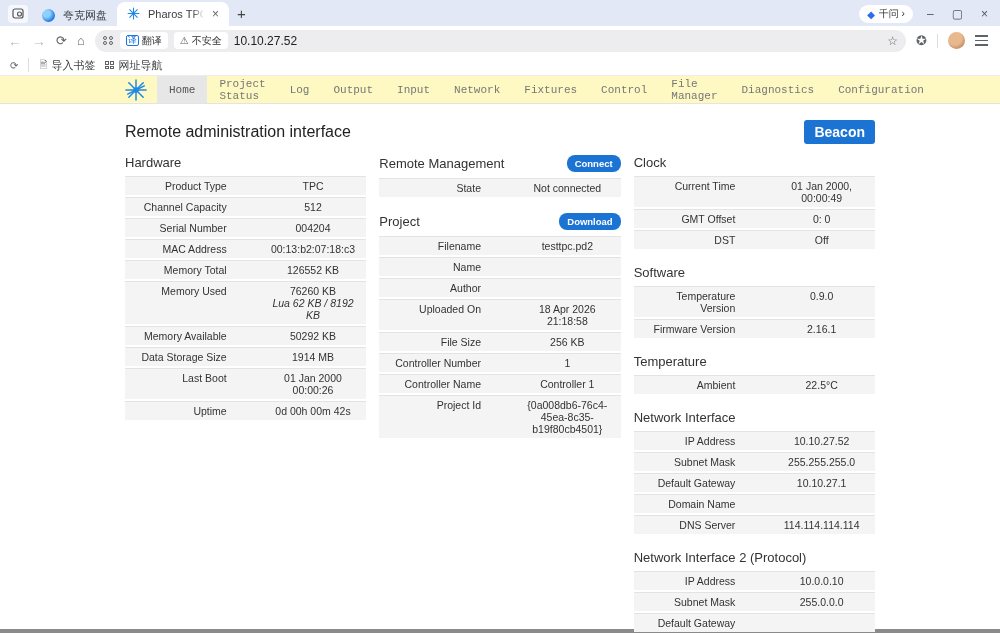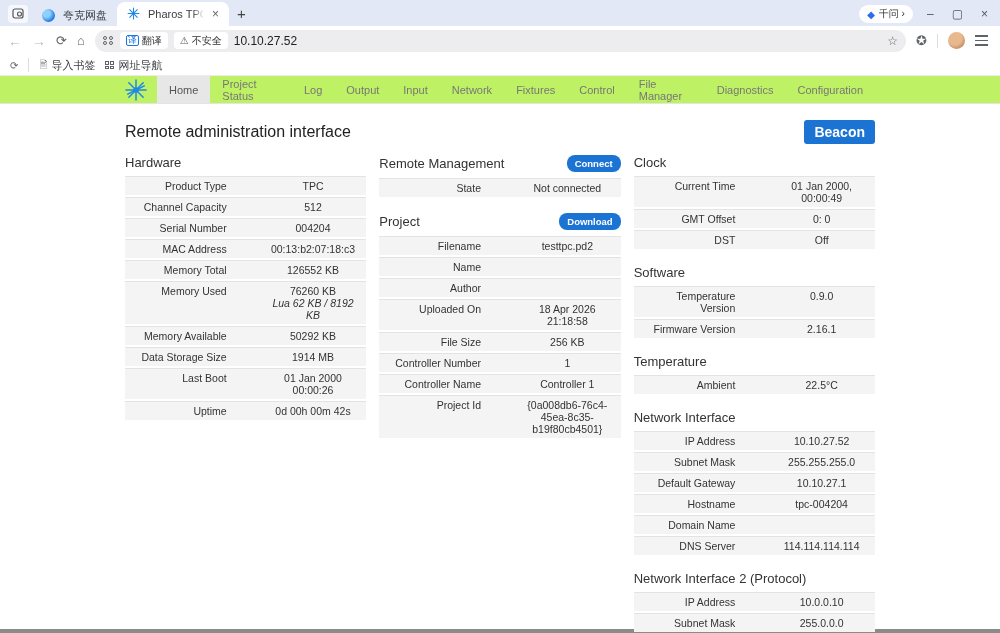--- a/index.html
+++ b/index.html
@@ -50,21 +50,21 @@
   .tb-divider { width:1px; height:14px; background:#ddd; }
 
   .bookmarksbar { height:21px; background:#fff; display:flex; align-items:center; gap:10px;
     padding:0 10px; font-size:11px; color:#3c4043; border-bottom:1px solid #ececec; }
   .bm-item { display:flex; align-items:center; gap:4px; }
   .bm-ico { font-size:10px; color:#5f6368; }
   .bm-grid { display:grid; grid-template-columns:4px 4px; grid-gap:1px; }
   .bm-grid i { width:3.5px; height:3.5px; border:1px solid #5f6368; }
 
   
-  .appnav { background:#bef264; border-bottom:1px solid #e4e4e4; height:28px; }
+  .appnav { background:#fef9c3; border-bottom:1px solid #e4e4e4; height:28px;font-family:Liberation Mono, monospace; }
   .appnav-inner { width:750px; margin:0 auto; display:flex; align-items:stretch; height:100%; }
   .logo-wrap { display:flex; align-items:center; margin-right:10px; }
   .navtab { display:flex; align-items:center; padding:0 12px; font-size:11px; color:#777; cursor:pointer; }
   .navtab.active { background:#e7e7e7; color:#555; }
 
   
   .content { width:750px; margin:0 auto; }
   .title-row { display:flex; justify-content:space-between; align-items:center; margin:16px 0 8px; }
   .page-title { font-size:16px; font-weight:400; color:#222; }
   .btn { background:#1b74d3; color:#fff; border:none; border-radius:3px; font-size:14px;
@@ -479,24 +479,20 @@
               <div class="row">
                 <div class="cell label">Subnet Mask</div>
                 <div class="cell value">255.255.255.0</div>
               </div>
 
               <div class="row">
                 <div class="cell label">Default Gateway</div>
                 <div class="cell value">10.10.27.1</div>
               </div>
 
-              <div class="row">
-                <div class="cell label">Hostname</div>
-                <div class="cell value">tpc-004204</div>
-              </div>
 
               <div class="row">
                 <div class="cell label">Domain Name</div>
                 <div class="cell value"></div>
               </div>
 
               <div class="row">
                 <div class="cell label">DNS Server</div>
                 <div class="cell value">114.114.114.114</div>
               </div>

